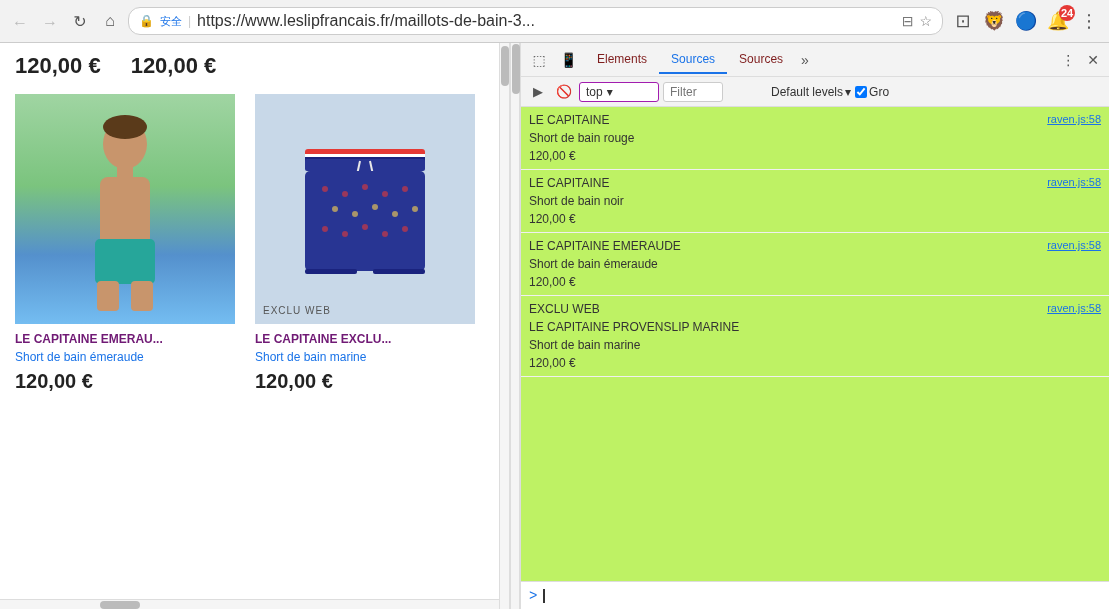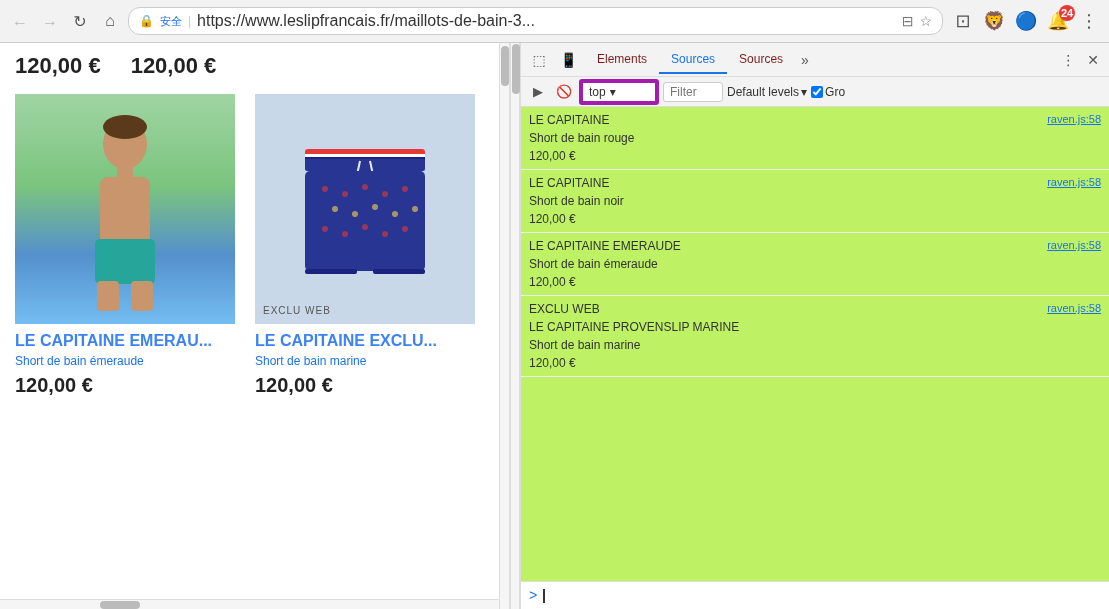--- a/index.html
+++ b/index.html
@@ -115,23 +115,23 @@
       letter-spacing: 1px;
     }
     .person-bg {
       position: absolute;
       top: 0; left: 0; right: 0; bottom: 0;
       background: linear-gradient(180deg, #81c784 0%, #4caf50 40%, #1565c0 70%, #42a5f5 100%);
       opacity: 0.7;
     }
 
     .product-name {
-      font-size: 16px;
+      font-size: 12px;
       font-weight: bold;
-      color: #3b82f6;
+      color: #701a75;
       margin-top: 8px;
       margin-bottom: 4px;
     }
     .product-desc {
       font-size: 12px;
       color: #1a73e8;
       margin-bottom: 6px;
     }
     .product-price {
       font-size: 20px;
@@ -219,21 +219,21 @@
     }
     .toolbar-icon-btn {
       width: 22px; height: 22px;
       display: flex; align-items: center; justify-content: center;
       cursor: pointer; border: none; background: none;
       font-size: 13px; color: #555; border-radius: 3px;
     }
     .context-selector {
       display: flex; align-items: center;
       background: #fff;
-      border: 4px solid #a21caf;
+      border: 1px solid #a21caf;
       border-radius: 3px;
       padding: 2px 6px;
       font-size: 12px;
       color: #333;
       cursor: pointer;
       gap: 4px;
       min-width: 80px;
     }
     .filter-input {
       background: #fff;
@@ -242,20 +242,21 @@
       padding: 2px 6px;
       font-size: 12px;
       color: #333;
       width: 60px;
     }
     .levels-btn {
       display: flex; align-items: center; gap: 2px;
       font-size: 12px; color: #333; cursor: pointer;
       background: none; border: none;
       white-space: nowrap;
+      margin-left: 44px;
     }
     .checkbox-item {
       display: flex; align-items: center; gap: 2px;
       font-size: 12px; color: #333;
     }
     .checkbox-item input { width: 12px; height: 12px; }
 
     
     .console-output {
       flex: 1;

